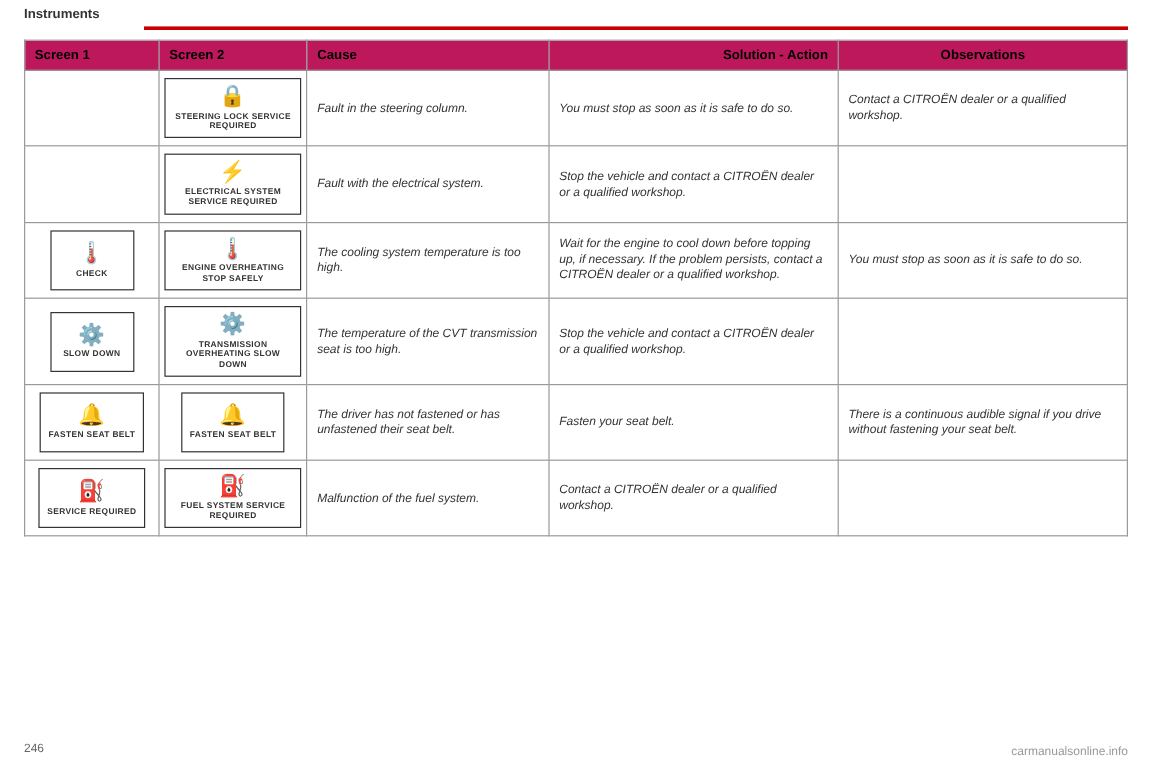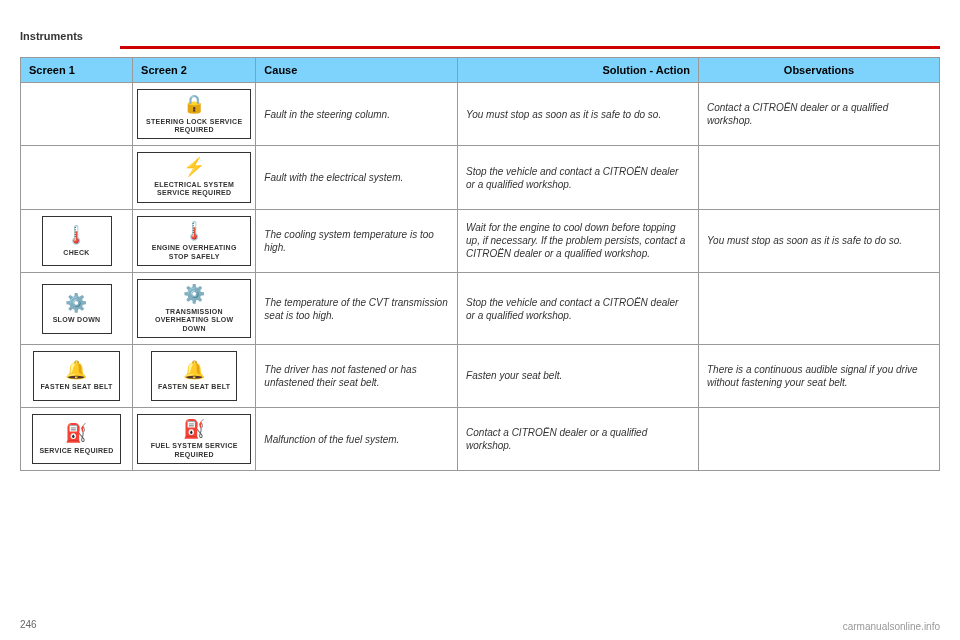--- a/index.html
+++ b/index.html
@@ -11,21 +11,20 @@
       height: 640px;
       overflow: hidden;
       position: relative;
     }
 
     .page-header {
       display: flex;
       justify-content: space-between;
       align-items: center;
       padding: 6px 20px 4px 20px;
-      margin-top: 24px;
     }
 
     .header-title {
       font-size: 11px;
       font-weight: bold;
       color: #333;
     }
 
     .header-line {
       height: 3px;
@@ -37,21 +36,21 @@
       padding: 0 20px;
     }
 
     table {
       width: 100%;
       border-collapse: collapse;
       border: 1px solid #999;
     }
 
     th {
-      background: #7dd3fc;
+      background: #be185d;
       border: 1px solid #999;
       padding: 6px 8px;
       text-align: left;
       font-weight: bold;
       font-size: 11px;
       vertical-align: top;
     }
 
     td {
       border: 1px solid #999;

